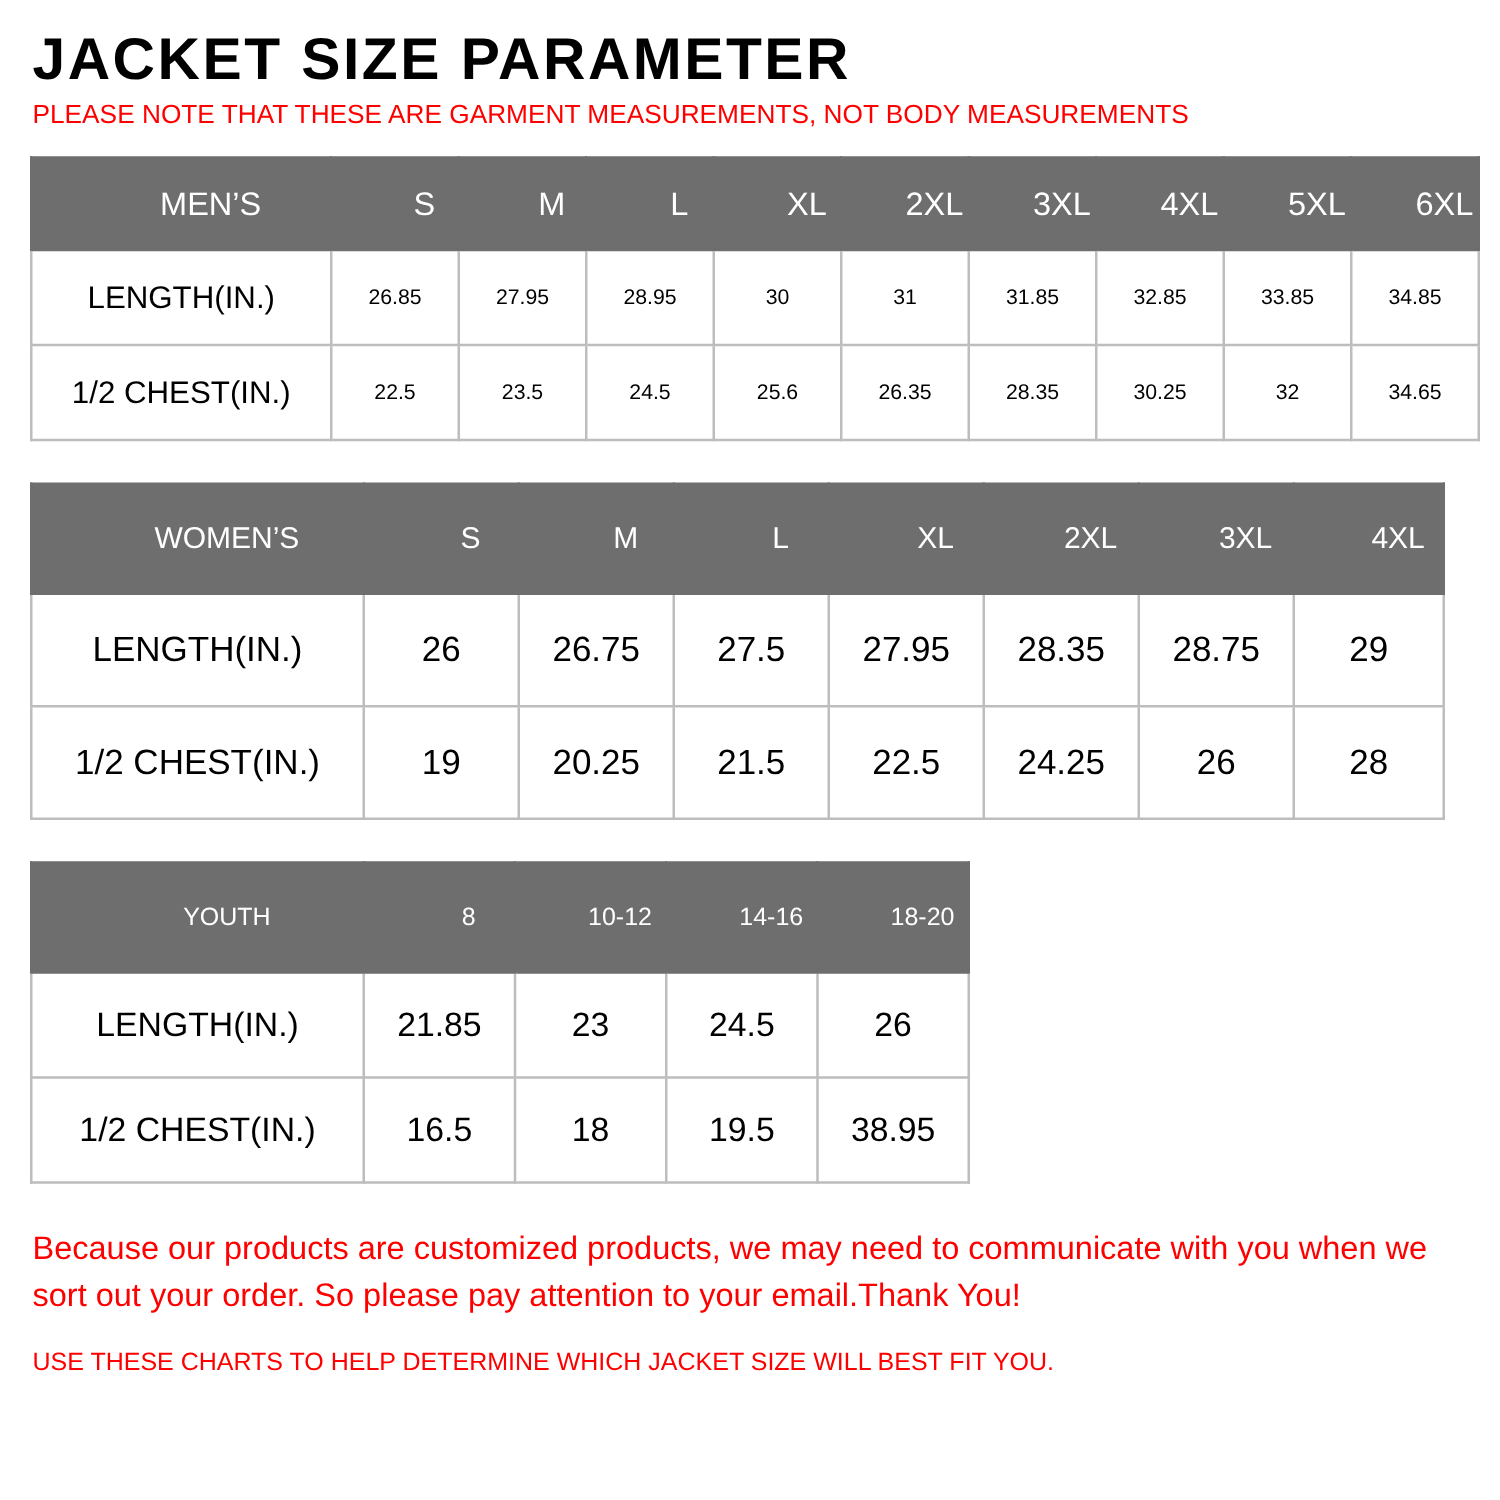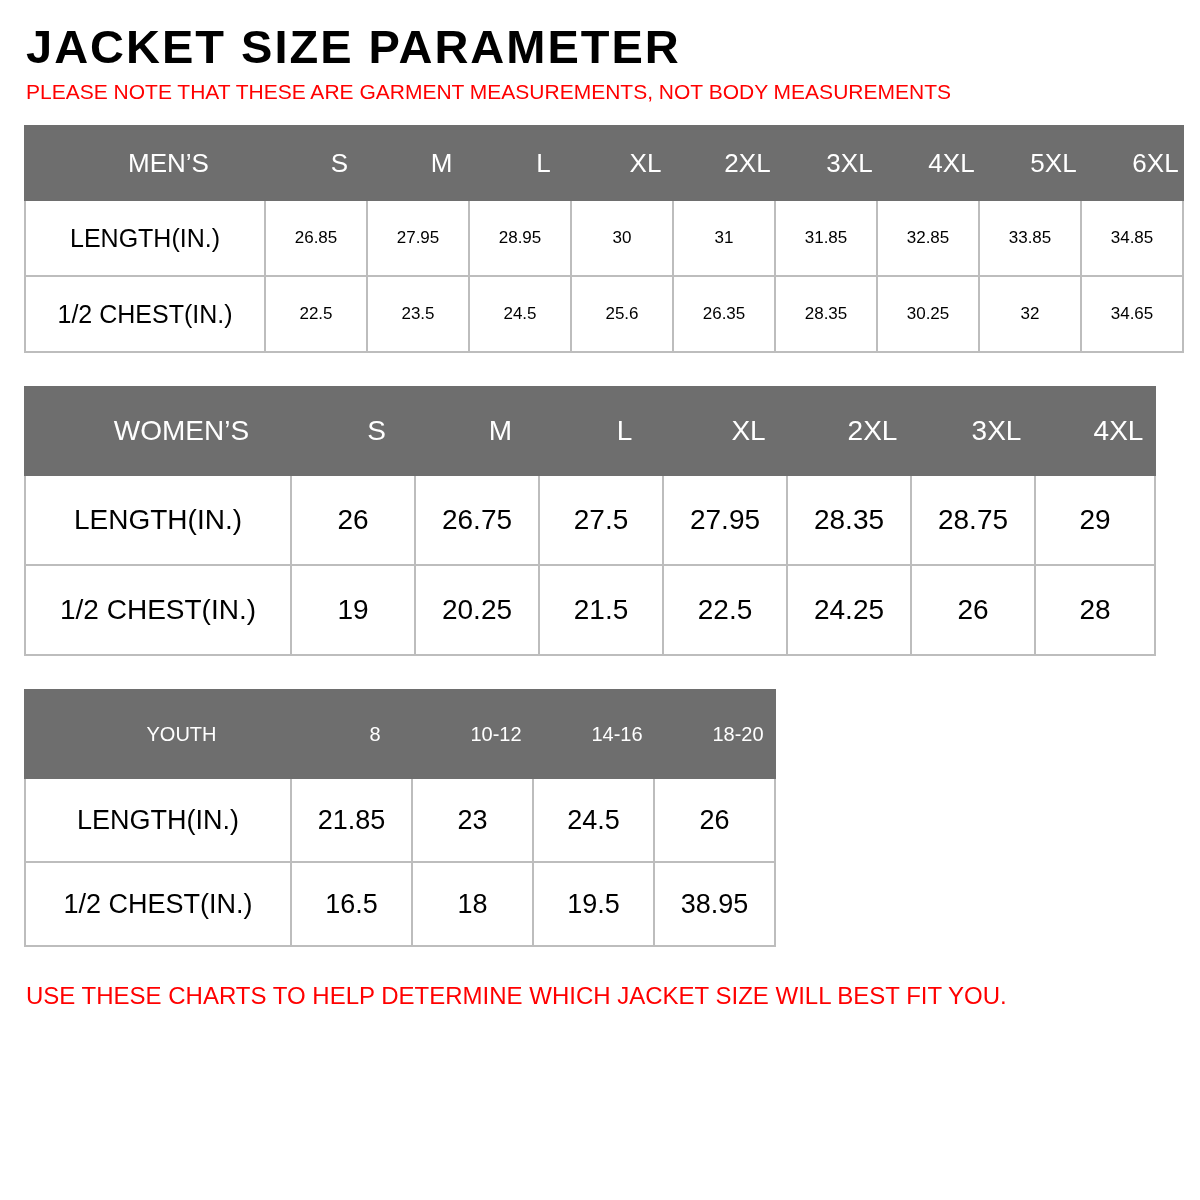--- a/index.html
+++ b/index.html
@@ -56,42 +56,42 @@
     border-color: #6e6e6e;
     padding-left: 48px;
   }
   
   #table-mens { width: 1152px; }
   #table-mens thead td { height: 70px; font-size: 26px; }
   #table-mens tbody td { height: 72px; font-size: 17px; }
   #table-mens .rowlabel { font-size: 25px; }
   
   #table-womens { width: 1130px; }
-  #table-womens thead td { height: 84px; font-size: 28px; }
+  #table-womens thead td { height: 84px; font-size: 24px; }
   #table-womens tbody td { height: 86px; font-size: 28px; }
   
   #table-youth { width: 750px; }
   #table-youth thead td { height: 84px; font-size: 20px; }
   #table-youth tbody td { height: 80px; font-size: 27px; }
 
   .rowlabel { text-align: center; }
   .hdr-label { text-align: center; }
 
   .footer {
     color: #ff0000;
     margin-left: 2px;
   }
   .footer .note {
     font-size: 26px;
     line-height: 1.45;
     max-width: 1140px;
     margin-bottom: 22px;
   }
   .footer .advice {
-    font-size: 24px;
+    font-size: 20px;
     line-height: 1.3;
   }
 </style>
 </head>
 <body>
 
 <div class="page">
 
   <h1 class="title">JACKET SIZE PARAMETER</h1>
   <p class="subtitle">PLEASE NOTE THAT THESE ARE GARMENT MEASUREMENTS, NOT BODY MEASUREMENTS</p>
@@ -227,16 +227,17 @@
         <td class="rowlabel">1/2 CHEST(IN.)</td>
         <td>16.5</td>
         <td>18</td>
         <td>19.5</td>
         <td>38.95</td>
       </tr>
     </tbody>
   </table>
 
   <div class="footer">
+    <div class="note">Because our products are customized products, we may need to communicate with you when we sort out your order. So please pay attention to your email.Thank You!</div>
     <div class="advice">USE THESE CHARTS TO HELP DETERMINE WHICH JACKET SIZE WILL BEST FIT YOU.</div>
   </div>
 
 </div>
 
 </body></html>

